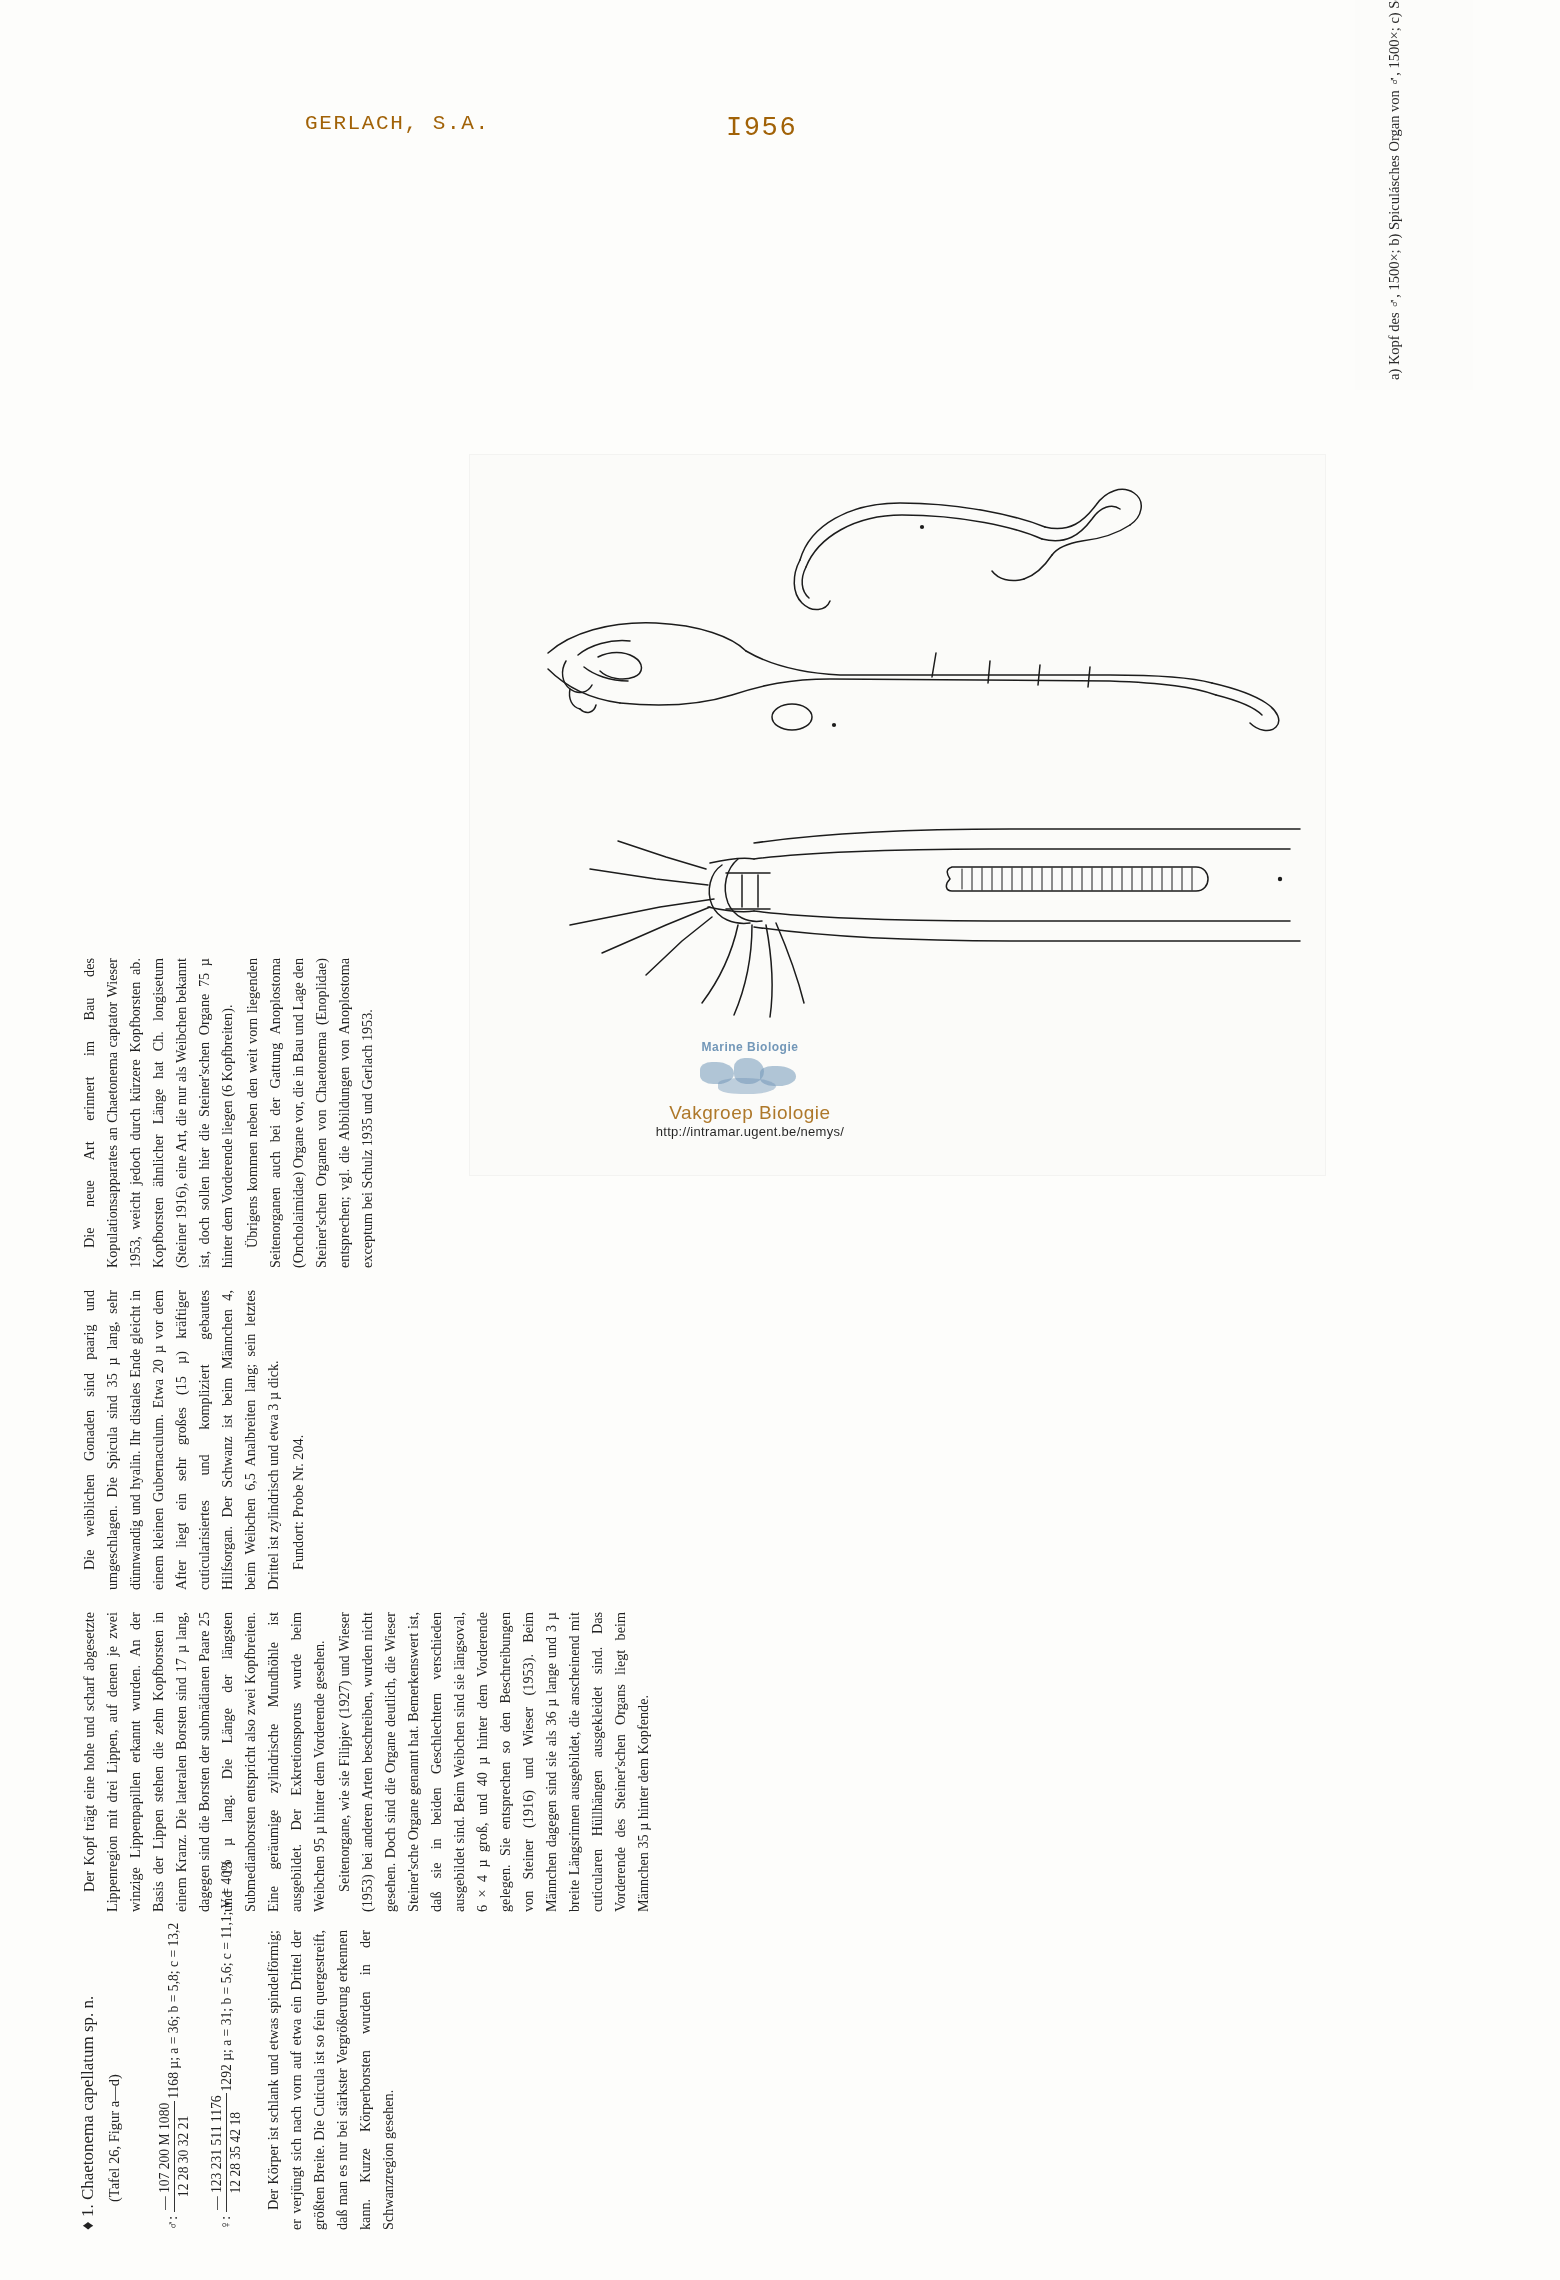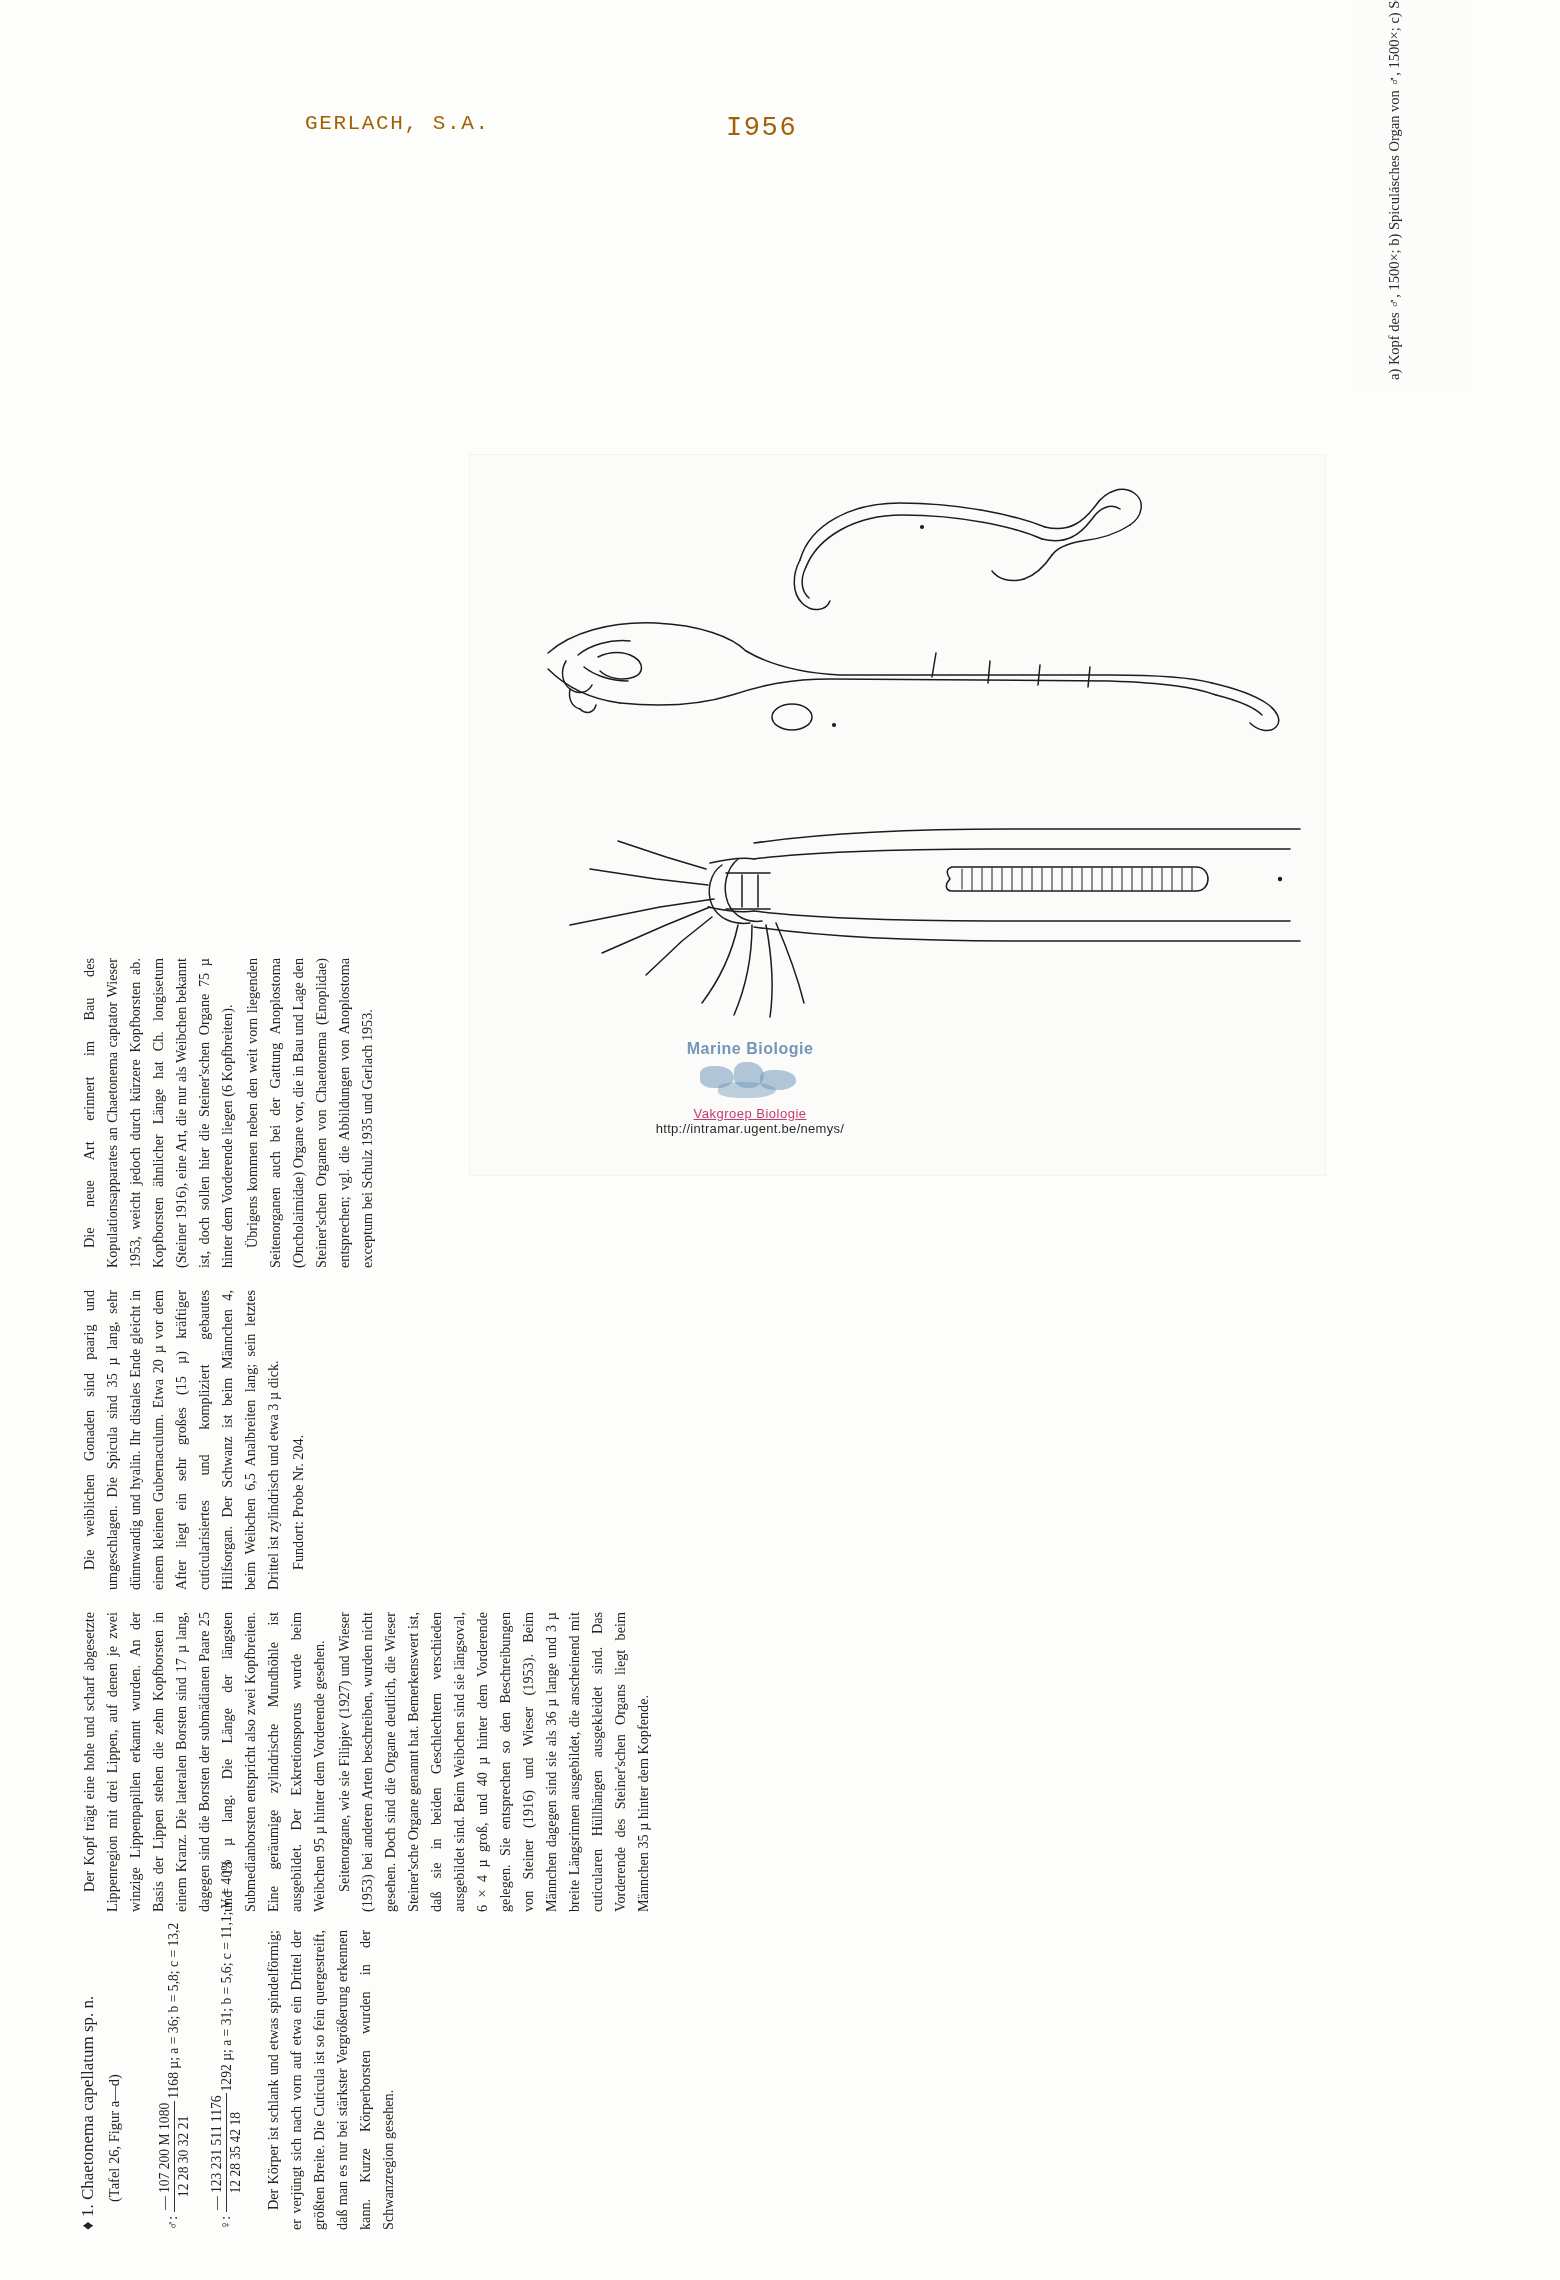--- a/index.html
+++ b/index.html
@@ -49,30 +49,29 @@
     left: 600px;
     top: 1040px;
     width: 300px;
     text-align: center;
     color: #7c93a8;
     font-size: 13px;
     font-family: "Liberation Sans", sans-serif;
     opacity: 0.85;
   }
   .watermark .wm-top {
-    font-size: 16px;
+    font-size: 12px;
     font-weight: bold;
     color: #5b86ad;
     letter-spacing: 0.5px;
   }
   .watermark .wm-mid {
-    font-size: 13px;
-    color: #be185d;
+    font-size: 19px;
+    color: #a16207;
     letter-spacing: 0.5px;
-    text-decoration: underline;
   }
   .watermark .wm-url {
     font-size: 13px;
     color: #000000;
     letter-spacing: 0.3px;
   }
   .wm-stamp {
     width: 120px;
     height: 44px;
     margin: 2px auto 2px;

